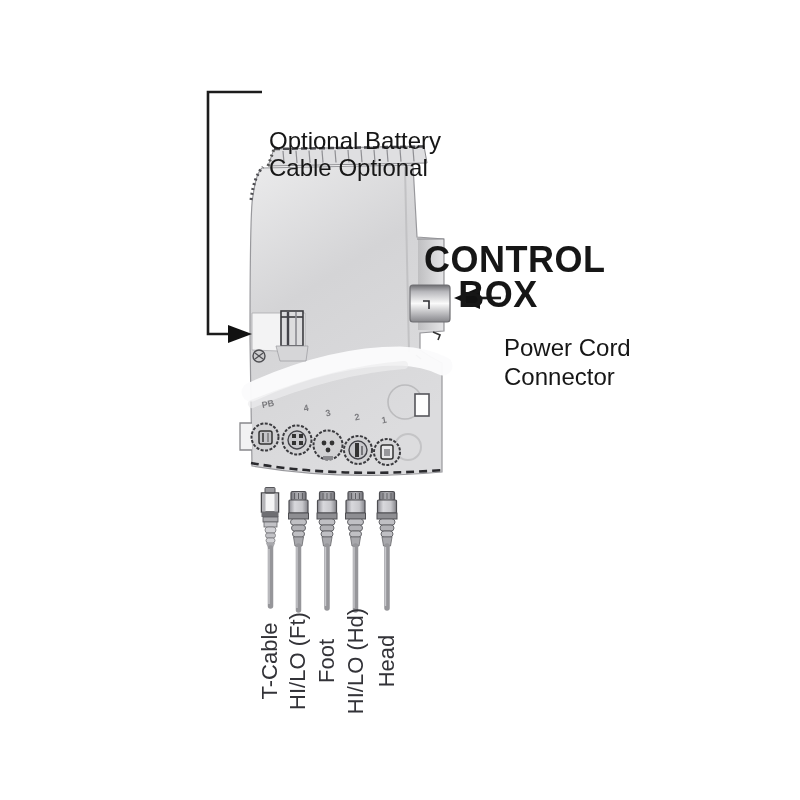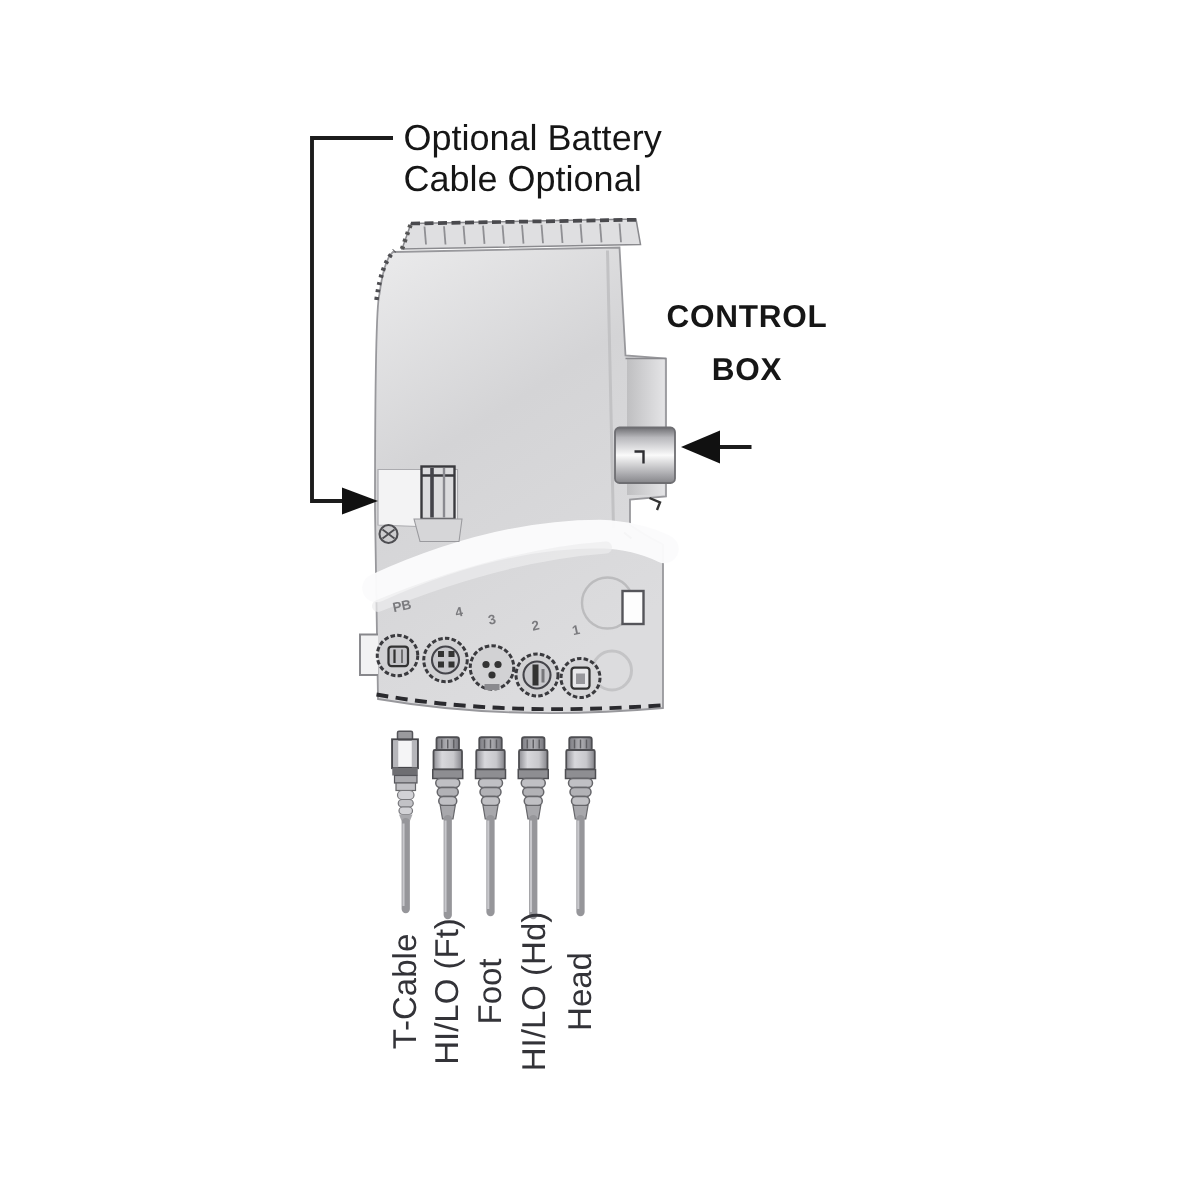--- a/index.html
+++ b/index.html
@@ -1,24 +1,24 @@
 <!DOCTYPE html>
 <html><head>
 <meta charset="utf-8">
 <style>
   html,body { margin:0; padding:0; background:#fff; }
   .canvas {
     position:relative; width:800px; height:800px; background:#ffffff;
     font-family:"Liberation Sans", sans-serif; overflow:hidden;
   }
   .artwork { position:absolute; left:0; top:0; }
-  .callout { position:absolute; color:#161616; }
+  .callout { position:absolute; color:#161616;margin-top:48px; }
   .callout-battery { left:269px; top:79px; font-size:24px; line-height:27px; }
   .callout-control { left:424px; top:194px; width:148px; text-align:center;
-                     font-weight:bold; font-size:21px; line-height:35px; letter-spacing:0.5px; }
+                     font-weight:bold; font-size:36px; line-height:35px; letter-spacing:0.5px; }
   .callout-power { left:504px; top:285px; font-size:24px; line-height:29px; }
   .cable-label {
     position:absolute; transform-origin:0 0;
     transform: rotate(-90deg) translateX(-50%);
     white-space:nowrap; font-size:22px; line-height:24px; color:#333338;
   }
   .port-label {
     position:absolute; transform: translate(-50%,-50%) rotate(-12deg);
     font-size:9px; font-weight:bold; color:#6a6a6e; opacity:0.85; white-space:nowrap;
   }
@@ -251,20 +251,24 @@
   <div class="callout callout-battery">
     <div>Optional Battery</div>
     <div>Cable Optional</div>
   </div>
 
   <div class="callout callout-control">
     <div>CONTROL</div>
     <div>BOX</div>
   </div>
 
+  <div class="callout callout-power">
+    <div>Power Cord</div>
+    <div>Connector</div>
+  </div>
 
   <div class="cable-label" style="left:258px; top:661px;">T-Cable</div>
   <div class="cable-label" style="left:286px; top:661px;">HI/LO (Ft)</div>
   <div class="cable-label" style="left:315px; top:661px;">Foot</div>
   <div class="cable-label" style="left:344px; top:661px;">HI/LO (Hd)</div>
   <div class="cable-label" style="left:375px; top:661px;">Head</div>
 
   <div class="port-label" style="left:268px; top:404px;">PB</div>
   <div class="port-label" style="left:306px; top:408px;">4</div>
   <div class="port-label" style="left:328px; top:413px;">3</div>

